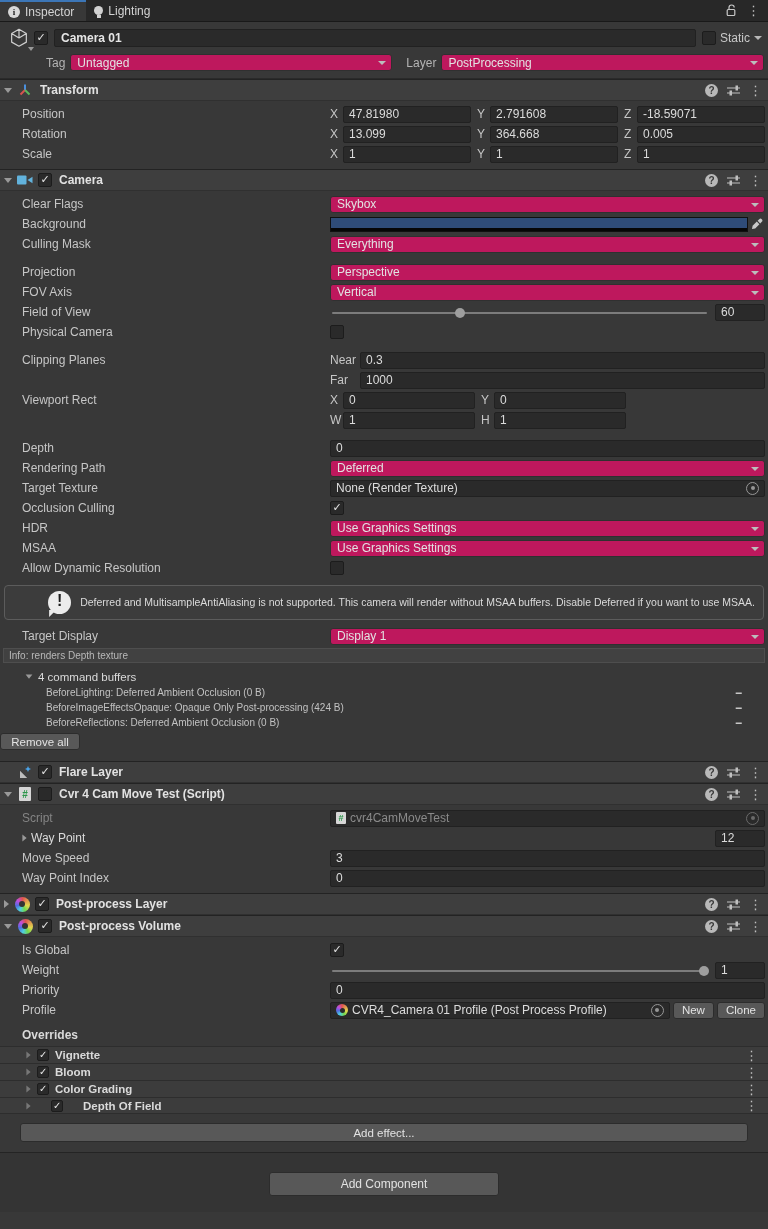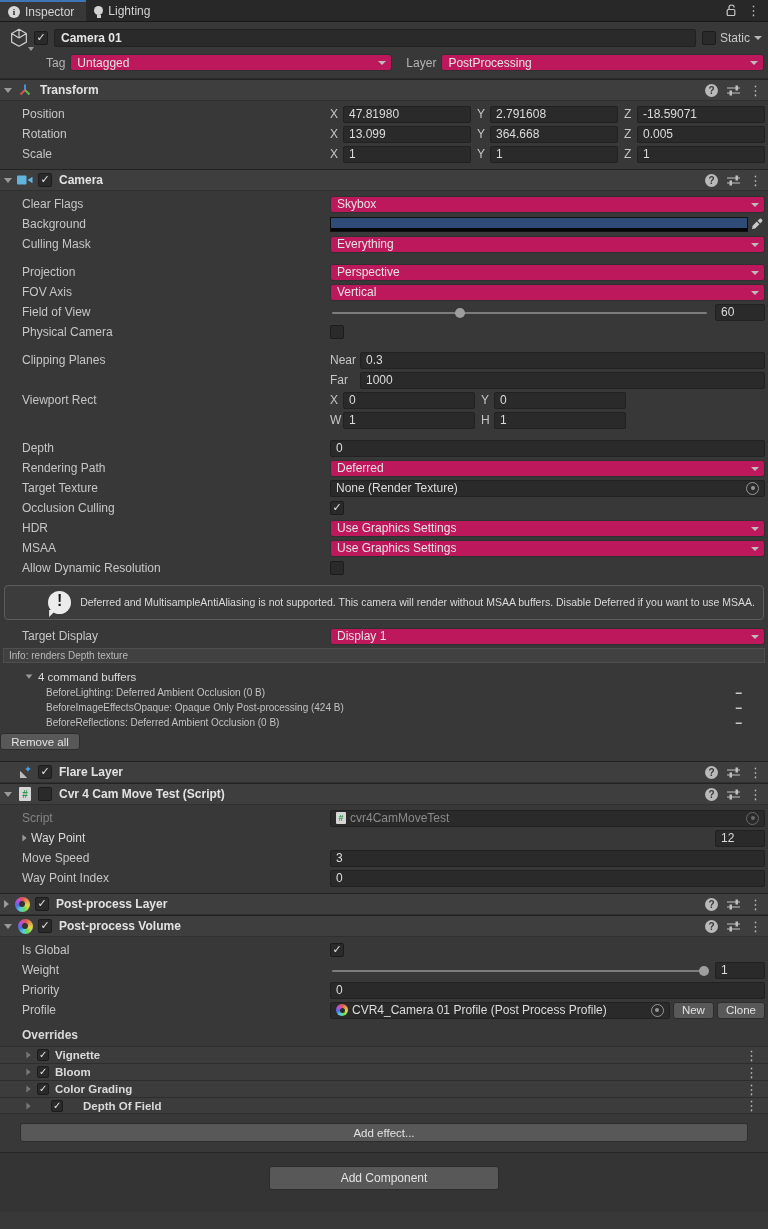--- a/index.html
+++ b/index.html
@@ -92,21 +92,21 @@
   .cbuf-head { display:flex; align-items:center; gap:5px; padding-left:25px; height:17px; color:#dadada; font-size:11.5px; }
   .cbuf-item { display:flex; align-items:center; height:15px; padding:0 26px 0 46px; font-size:10px; color:#c2c2c2; }
   .minus { margin-left:auto; color:#d6d6d6; font-weight:bold; font-size:12px; line-height:1; cursor:pointer; }
   .minus::after { content:"\2212"; }
   .cbuf-remove { display:flex; justify-content:flex-start; padding:3px 16px 0 0; }
 
   .btn { background:#585858; border:1px solid #2c2c2c; border-radius:3px; color:#e2e2e2; font-size:11.5px; display:flex; align-items:center; justify-content:center; cursor:pointer; font-family:inherit; }
   .btn-removeall { width:80px; height:17px; }
   .btn-small { flex:0 0 auto; padding:0 8px; height:17px; margin-left:3px; }
   .btn-addeffect { height:19px; margin:9px 20px 10px 20px; }
-  .btn-addcomponent { width:230px; height:24px; margin:13px auto 0 auto; font-size:12px; }
+  .btn-addcomponent { width:230px; height:24px; margin:19px auto 0 auto; font-size:12px; }
 
   
   .icon16 { width:16px; height:16px; display:flex; align-items:center; justify-content:center; flex:0 0 auto; }
   .aperture { width:15px; height:15px; border-radius:50%; background:conic-gradient(#e05252,#e09c4e,#e0d84e,#72d84e,#4ecfe0,#4e6ee0,#bf4ee0,#e05252); position:relative; flex:0 0 auto; }
   .aperture::after { content:""; position:absolute; inset:4.5px; background:#333; border-radius:50%; }
   .aperture.mini { width:12px; height:12px; margin-right:4px; } .aperture.mini::after { inset:3.5px; background:#2a2a2a; }
   .script-icon { width:12px; height:14px; background:#d6d6d6; border-radius:1px; color:#2a9649; font-weight:bold; font-size:10px; display:flex; align-items:center; justify-content:center; flex:0 0 auto; }
   .script-icon::after { content:"#"; }
   .script-icon.mini { width:10px; height:12px; font-size:9px; margin-right:4px; }
 

